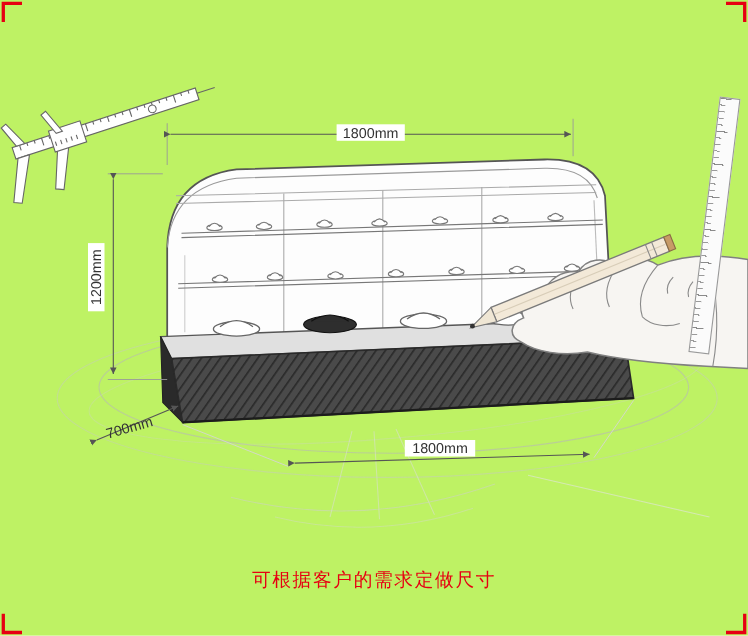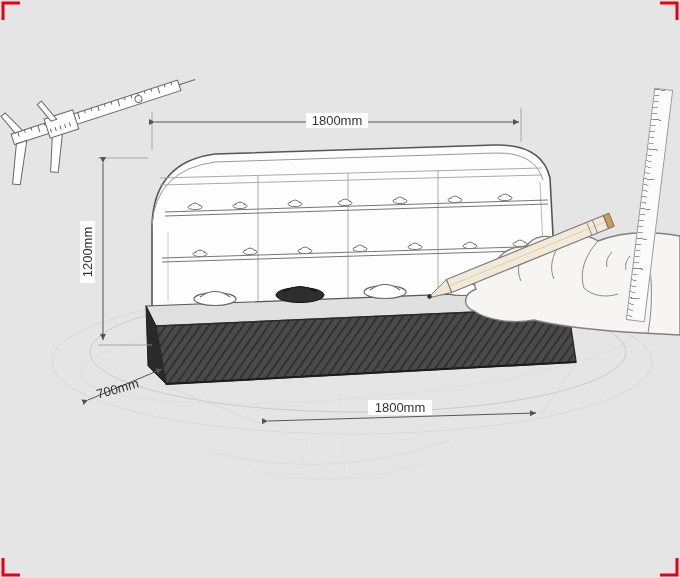--- a/index.html
+++ b/index.html
@@ -1,17 +1,17 @@
 <!DOCTYPE html>
 <html><head>
 <meta charset="utf-8">
 <style>
   html,body{margin:0;padding:0;background:#fff;}
   .stage{
-    position:relative;width:680px;height:578px;background:#e5e5e5;overflow:hidden;
+    position:relative;width:680px;height:578px;background:#bef264;overflow:hidden;
     font-family:"Liberation Sans", sans-serif;
   }
   .stage svg{position:absolute;left:0;top:0;}
   .caption{
     position:absolute;left:0;top:516px;width:100%;text-align:center;
     color:#e60012;font-size:17px;letter-spacing:1.5px;
   }
   .ruler{
     position:absolute;left:640px;top:88px;width:17px;height:232px;
     border:1px solid #999;background-color:#fbfbfb;
@@ -187,14 +187,15 @@
       <path d="M592.3,220 L597.5,233 M586.7,222.3 L591.9,235.3" stroke="#8a8a8a" stroke-width="1"></path>
       <polygon points="603.4,215.5 608.6,228.5 614.2,226.2 609,213.2" fill="#c79b67" stroke="#8a6b45" stroke-width="1"></polygon>
       <polygon points="451.6,292.5 446.4,279.5 428,298" fill="#efe6d4" stroke="#7a7a7a" stroke-width="1"></polygon>
       <circle cx="429.5" cy="296.5" r="2.2" fill="#333"></circle>
     </g>
   </g>
 </svg>
 
 <div class="ruler"></div>
 
+<div class="caption">可根据客户的需求定做尺寸</div>
 
 </div>
 
 </body></html>

